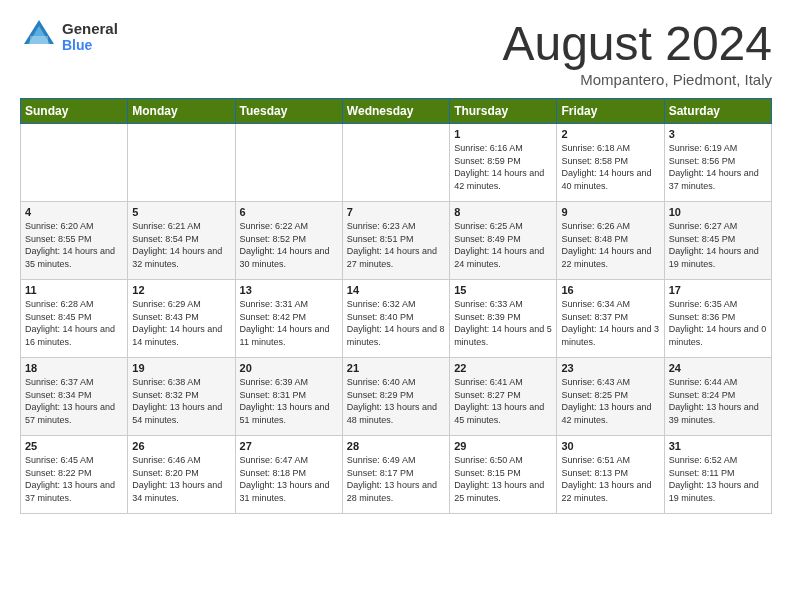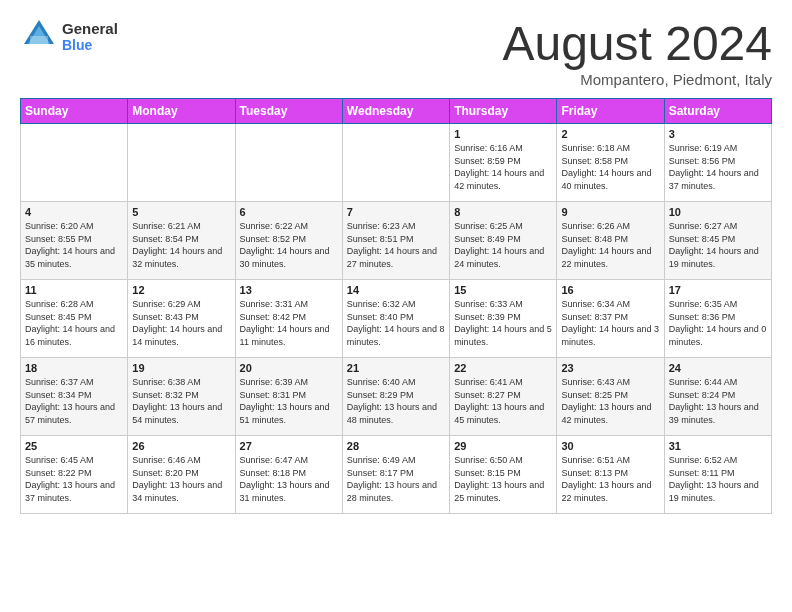--- a/index.html
+++ b/index.html
@@ -54,21 +54,21 @@
     .location-title {
       font-size: 15px;
       color: #555;
     }
     table {
       width: 100%;
       border-collapse: collapse;
       table-layout: fixed;
     }
     thead tr th {
-      background: #d946ef;
+      background: #4d7c0f;
       color: #fff;
       font-size: 12px;
       font-weight: bold;
       padding: 5px 4px;
       text-align: left;
       border: 1px solid #1a6aaa;
     }
     tbody tr td {
       border: 1px solid #ccc;
       vertical-align: top;

